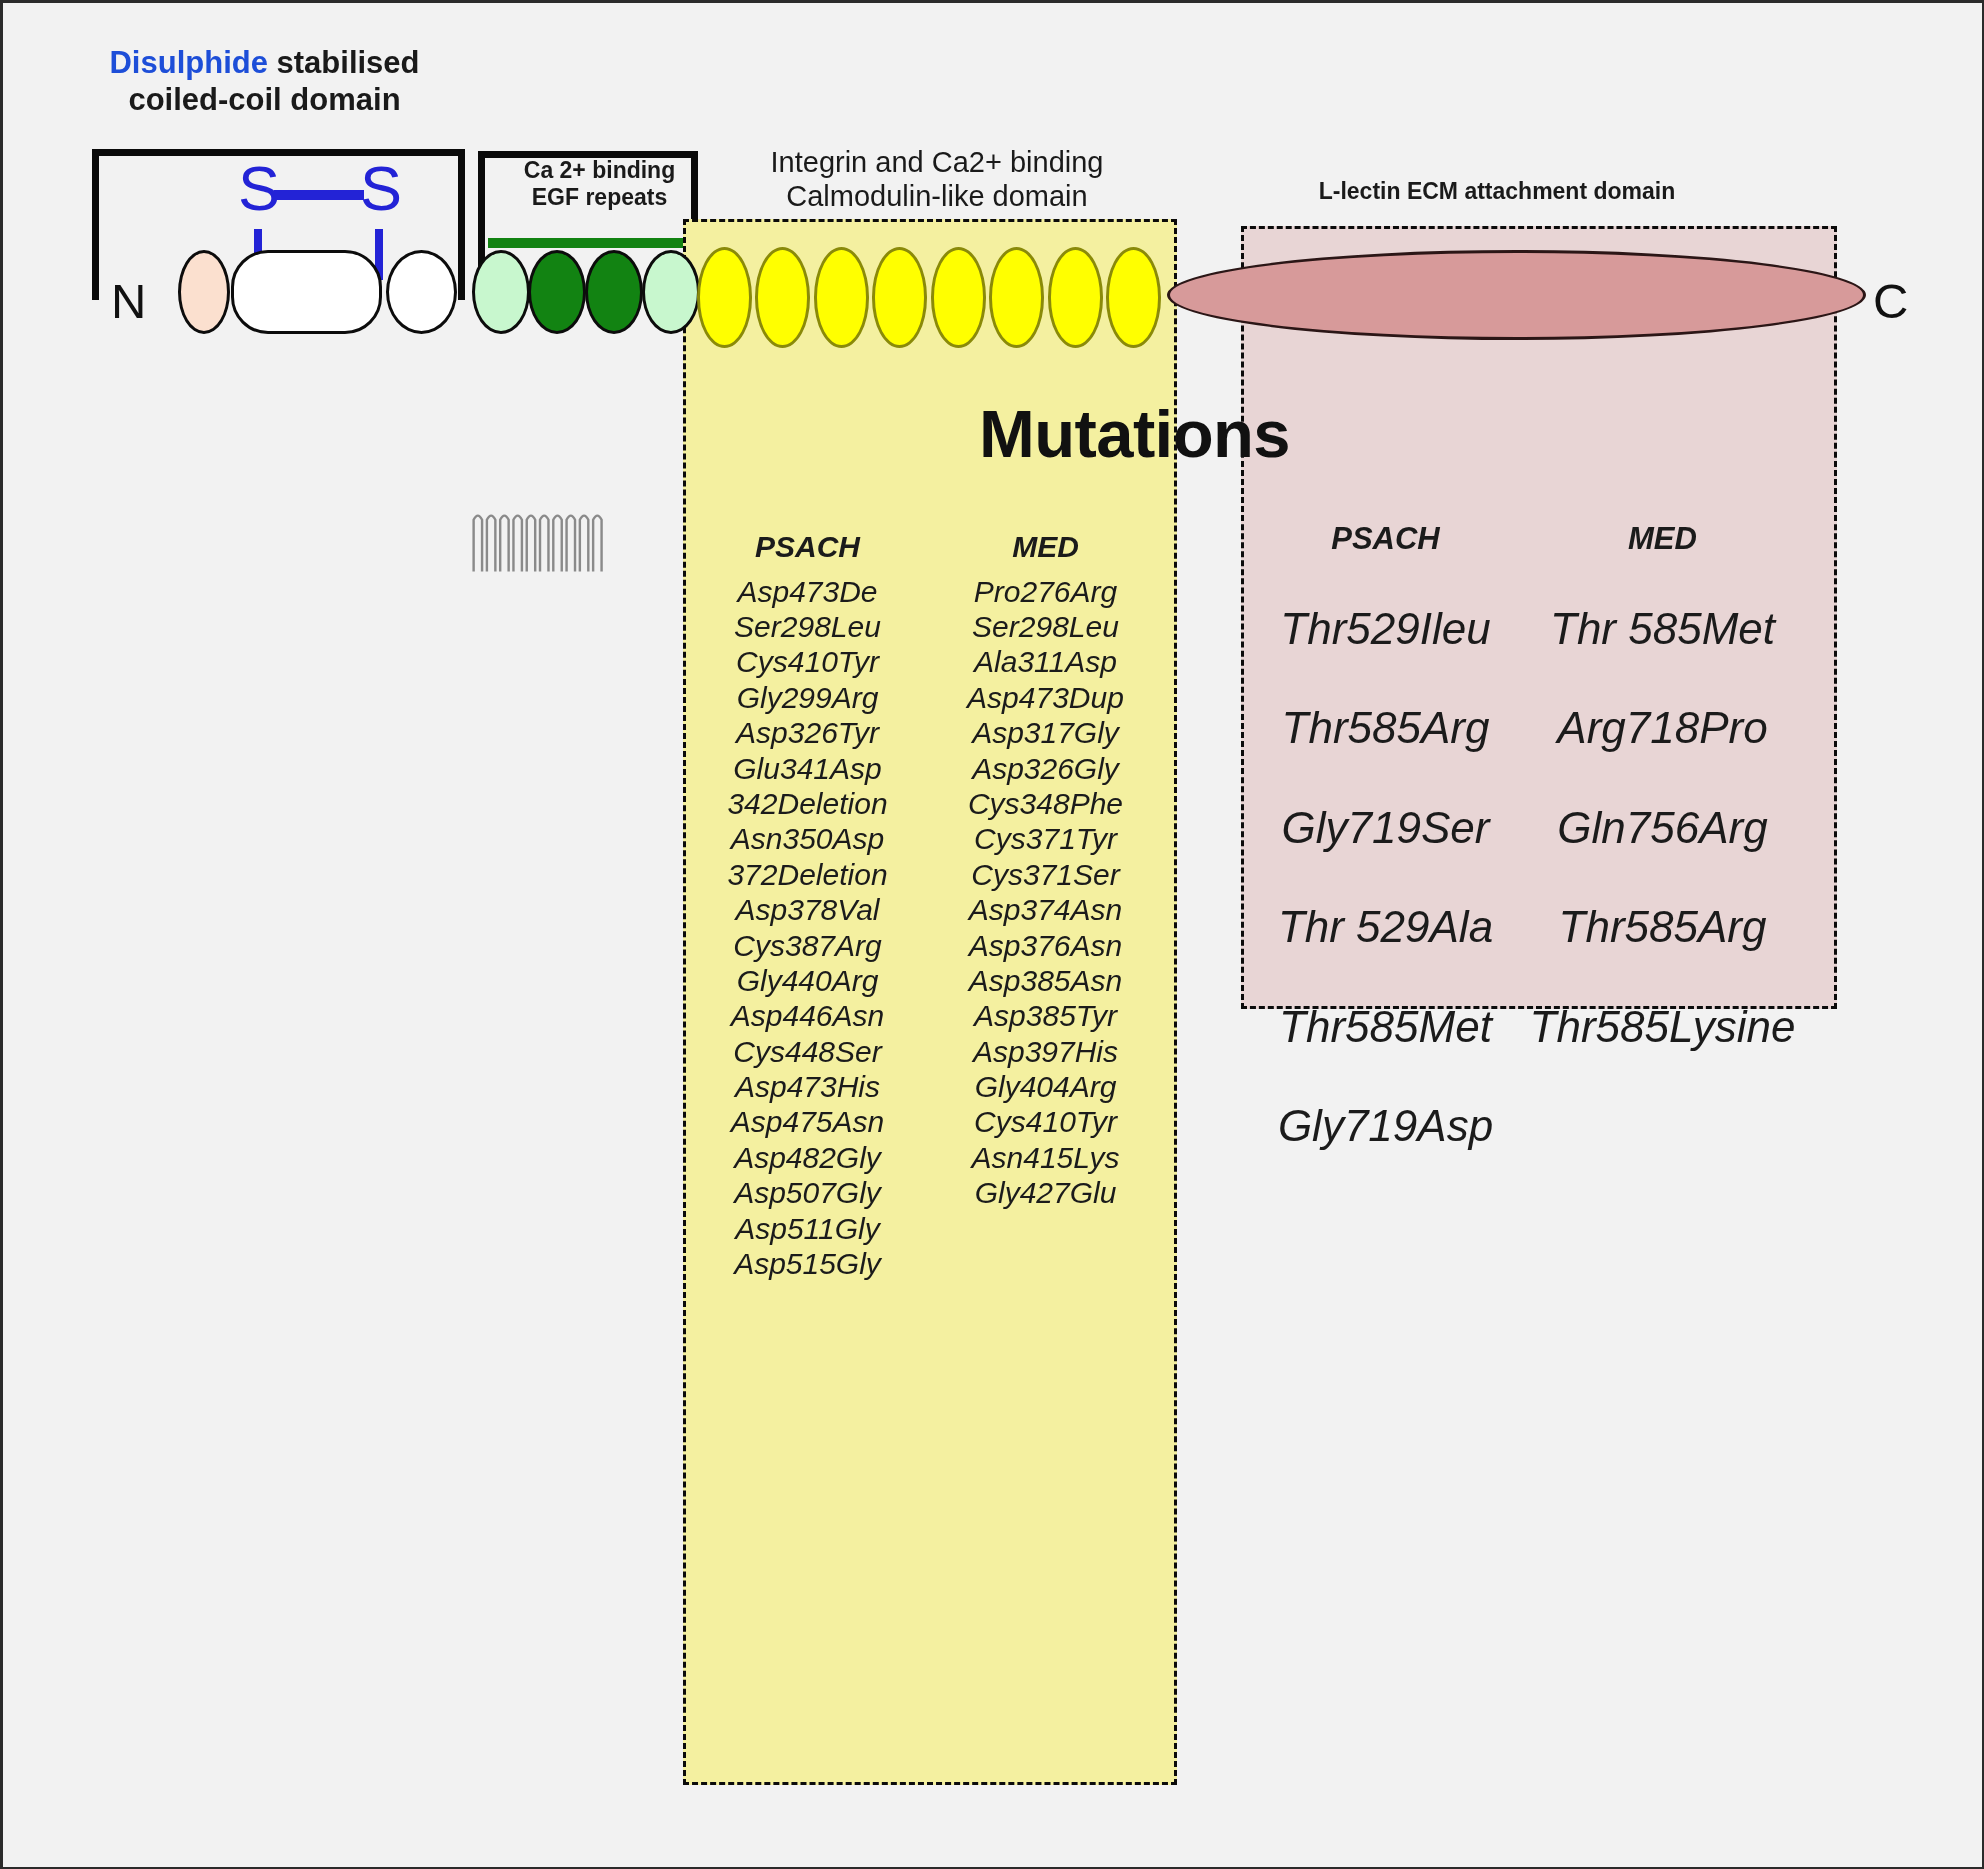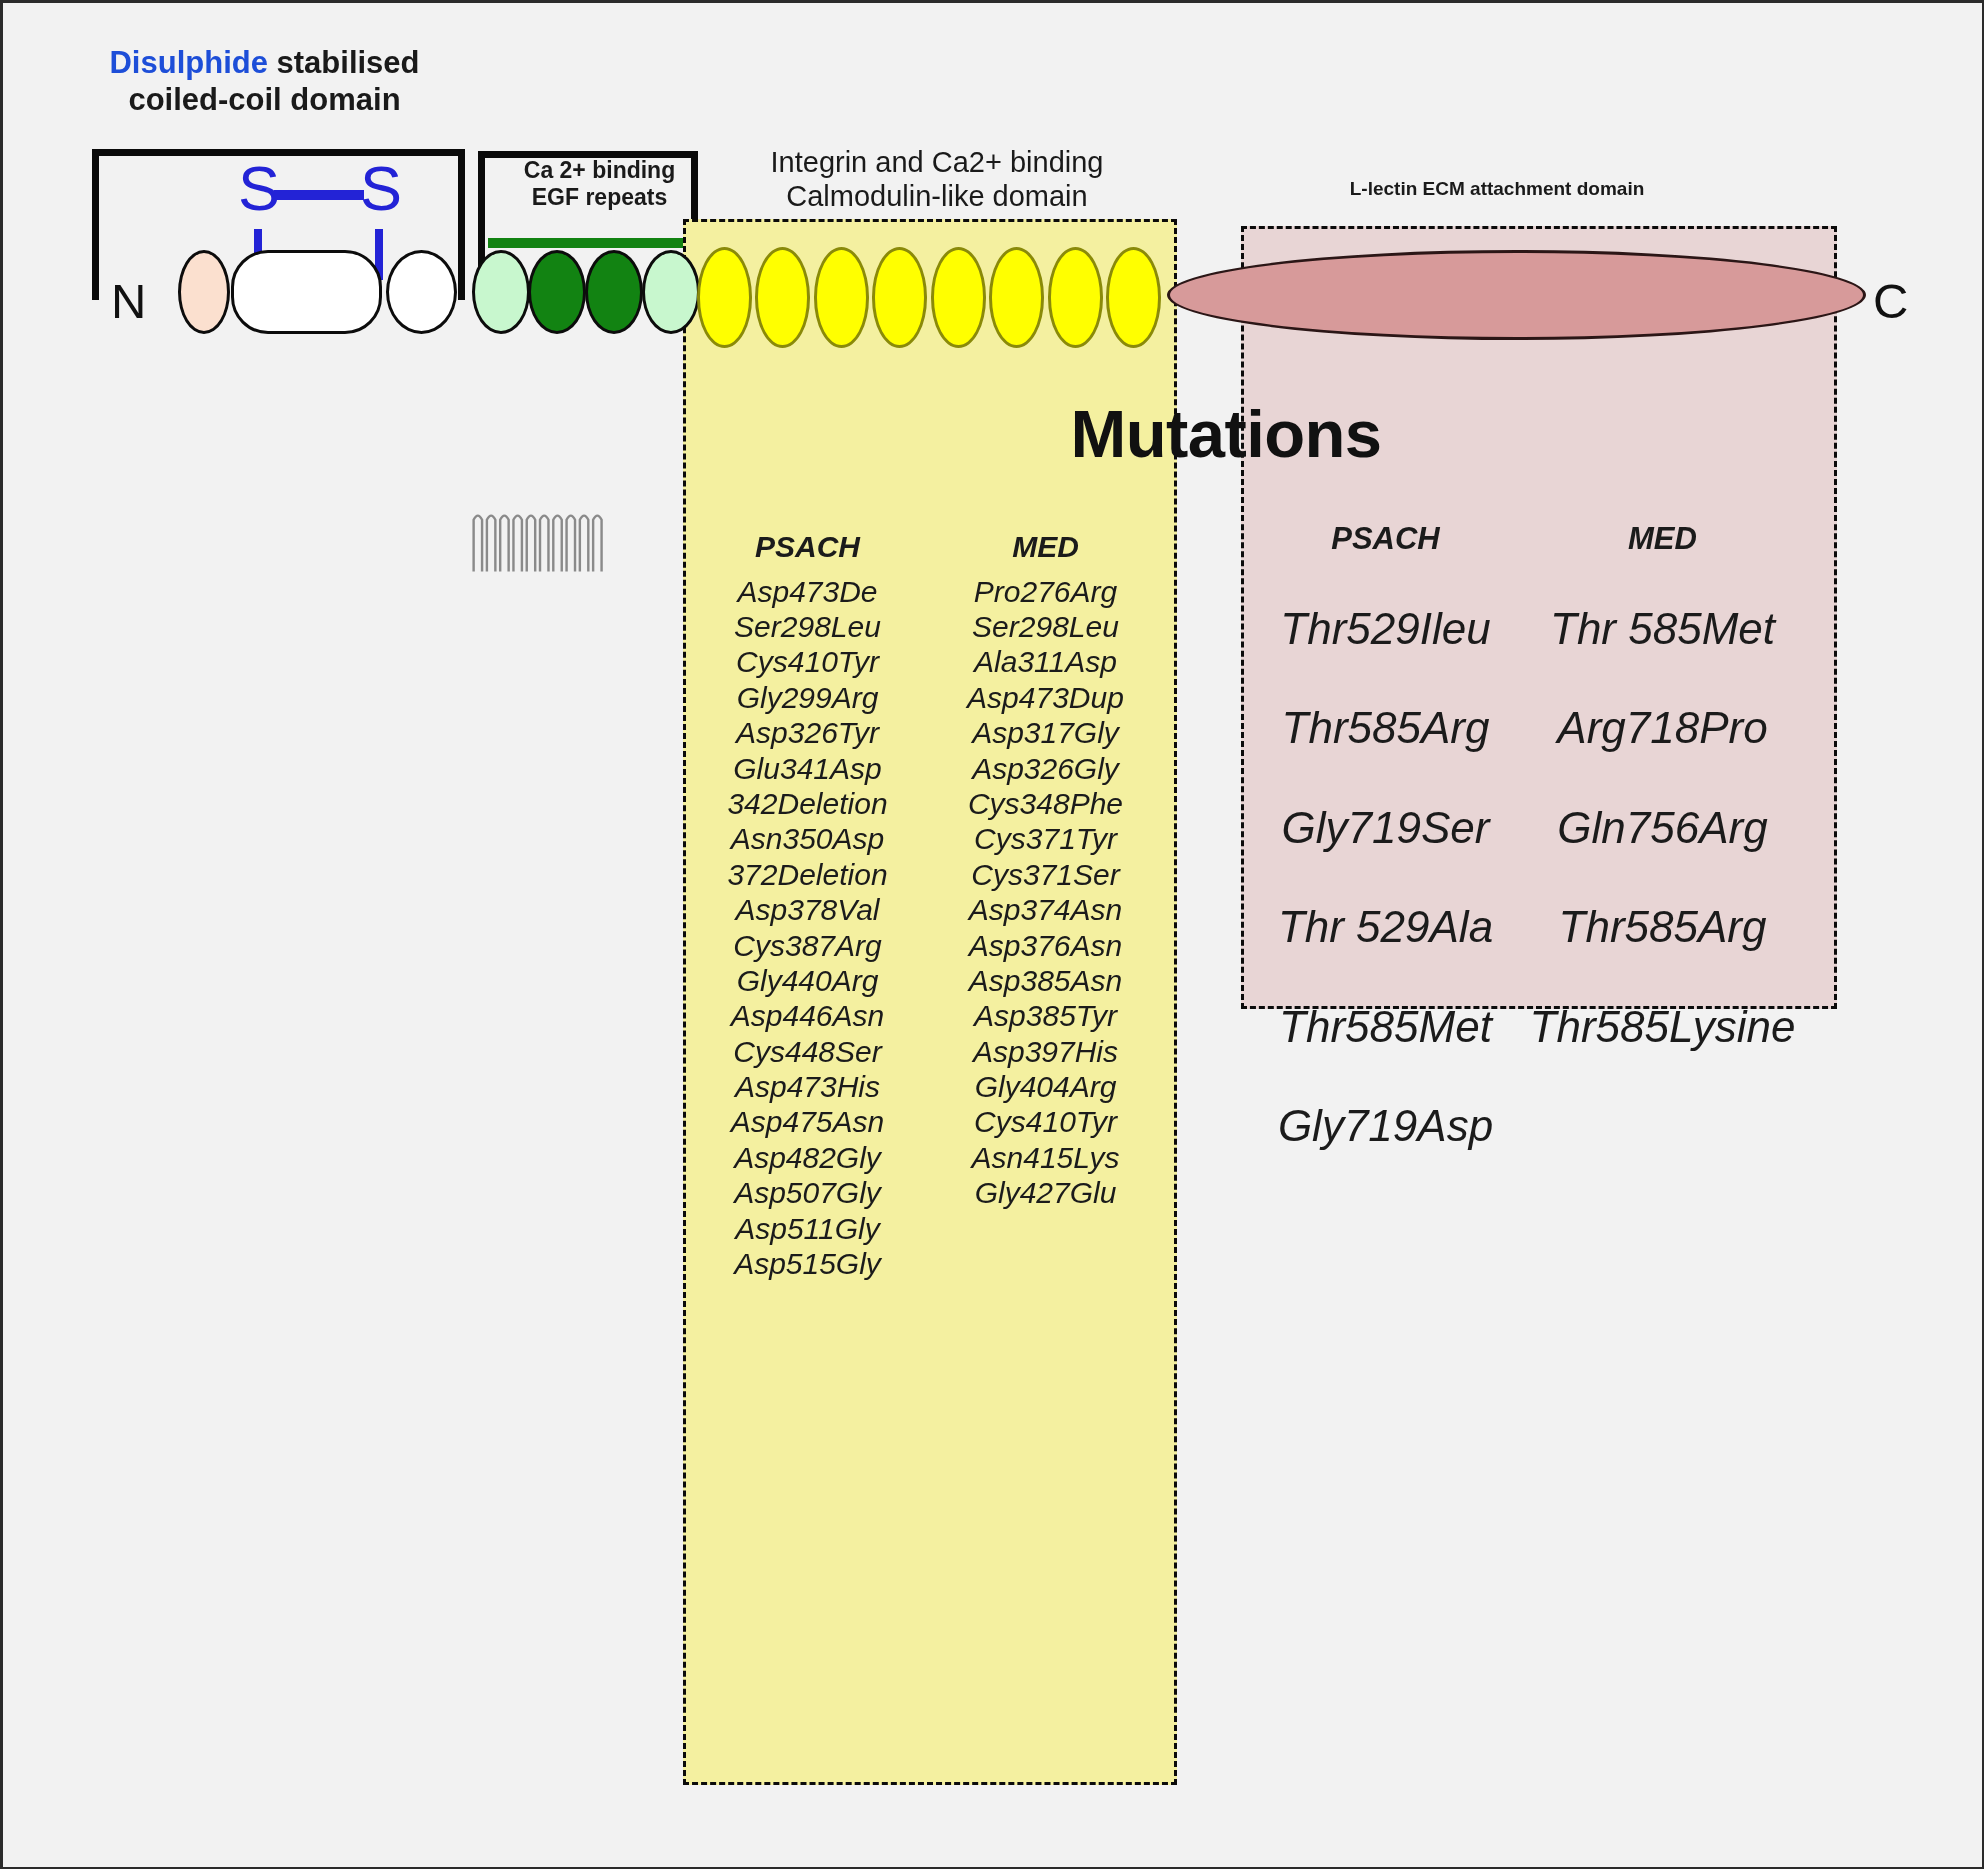--- a/index.html
+++ b/index.html
@@ -31,21 +31,21 @@
   #label-egf{
     left:482px;top:154px;width:205px;
     font-size:23px;font-weight:700;margin-left:12px;
   }
   #label-integrin{
     left:711px;top:142px;width:446px;
     font-size:29px;font-weight:400;
   }
   #label-lectin{
     left:1241px;top:175px;width:506px;
-    font-size:19px;font-weight:700;
+    font-size:23px;font-weight:700;
   }
 
   
   .bracket{
     position:absolute;
     border:7.8px solid #0a0a0a;
     border-bottom:none;
     box-sizing:border-box;
     background:transparent;
   }
@@ -111,21 +111,21 @@
     border:3.6px dashed #0b0b0b;
     box-sizing:border-box;
   }
   #box-yellow{left:680px;top:216px;width:494px;height:1566px;background:#f4f0a0;}
   #box-pink{left:1238px;top:223px;width:596px;height:783px;background:#e8d5d5;}
 
   
   #mutations-title{
     position:absolute;left:976px;top:392px;width:494px;
     font-size:67px;font-weight:700;color:#111;letter-spacing:-0.6px;
-    text-align:center;z-index:8;
+    text-align:left;z-index:8;
   }
 
   
   .mut-col{position:absolute;text-align:center;font-style:italic;}
   .mut-col .col-head{
     font-size:30px;font-weight:700;color:#1b1b1b;margin-bottom:9.6px;
   }
   .mut-col .mut-item{
     font-size:30px;line-height:1.18;color:#1b1b1b;white-space:nowrap;
   }

